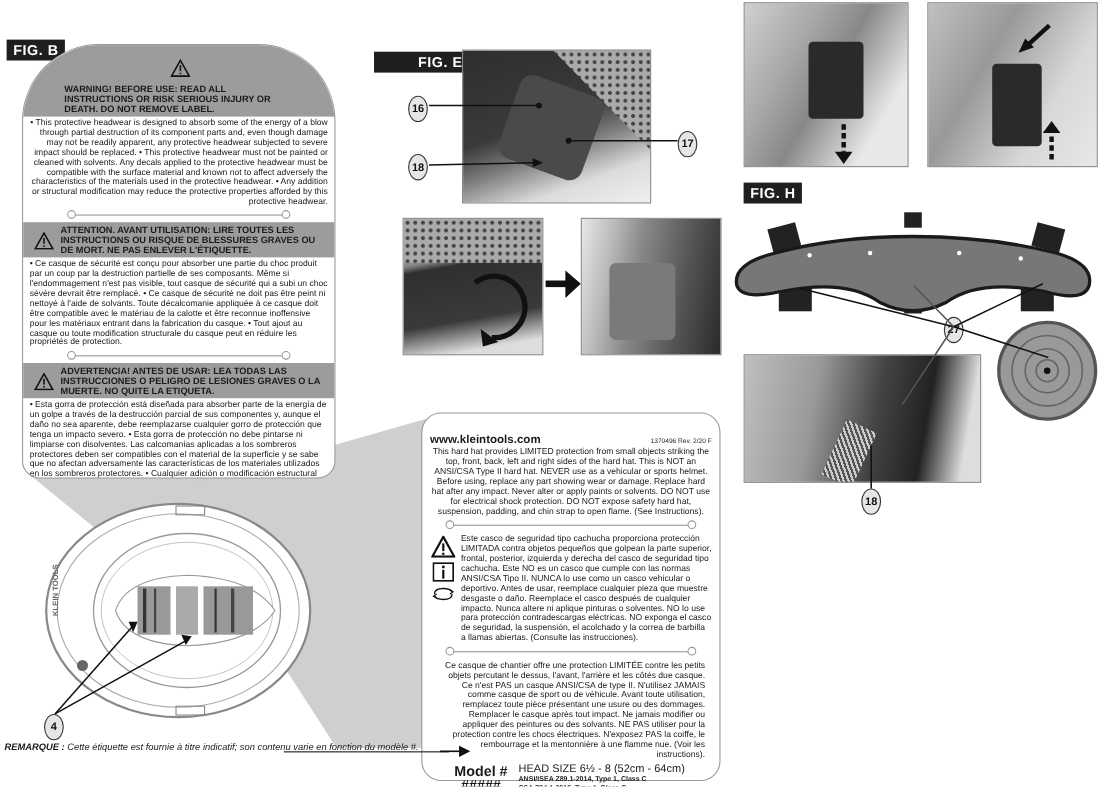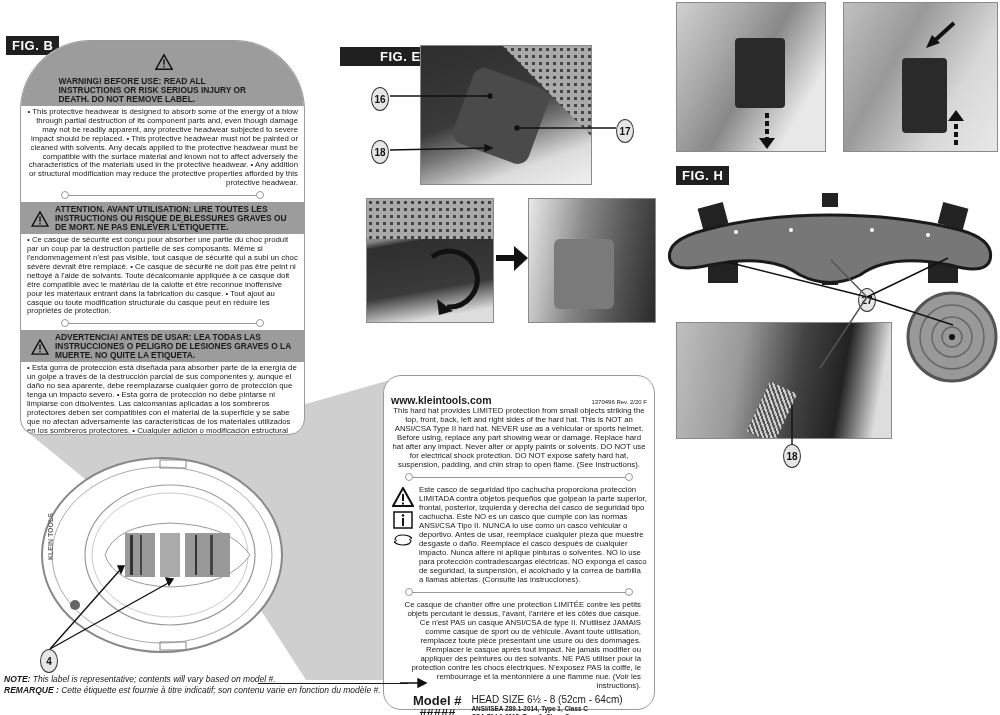--- a/index.html
+++ b/index.html
@@ -166,21 +166,20 @@
     </div>
     <div class="model-r">
       <div class="hs">HEAD SIZE 6½ - 8 (52cm - 64cm)</div>
       <div class="std">ANSI/ISEA Z89.1-2014, Type 1, Class C</div>
       <div class="std">CSA Z94.1-2015, Type 1, Class C</div>
     </div>
   </div>
 </div>
 
 <div class="notes">
-  <div><b>NOTE:</b><span> This label is representative; contents will vary based on model #.</span></div>
   <div><b>REMARQUE :</b><span> Cette étiquette est fournie à titre indicatif; son contenu varie en fonction du modèle #.</span></div>
 </div>
 <div class="note-line"></div>
 
 <div class="fig-tag" style="left:340px;top:47px;padding-left:40px;">FIG. E</div>
 <div class="photo" style="left:420px;top:45px;width:172px;height:140px;background:linear-gradient(160deg,#2e2e2e 0%,#3a3a3a 45%,#777 60%,#dcdcdc 80%,#f0f0f0 100%);">
   <div style="position:absolute;right:0;top:0;width:110px;height:90px;background:radial-gradient(circle,#444 1.5px,#aaa 2px);background-size:7px 7px;clip-path:polygon(20% 0,100% 0,100% 100%);"></div>
   <div style="position:absolute;left:40px;top:30px;width:80px;height:80px;background:#4a4a4a;border-radius:12px;transform:rotate(20deg);"></div>
 </div>
 <div class="callout" style="left:371px;top:87px;">16</div>

